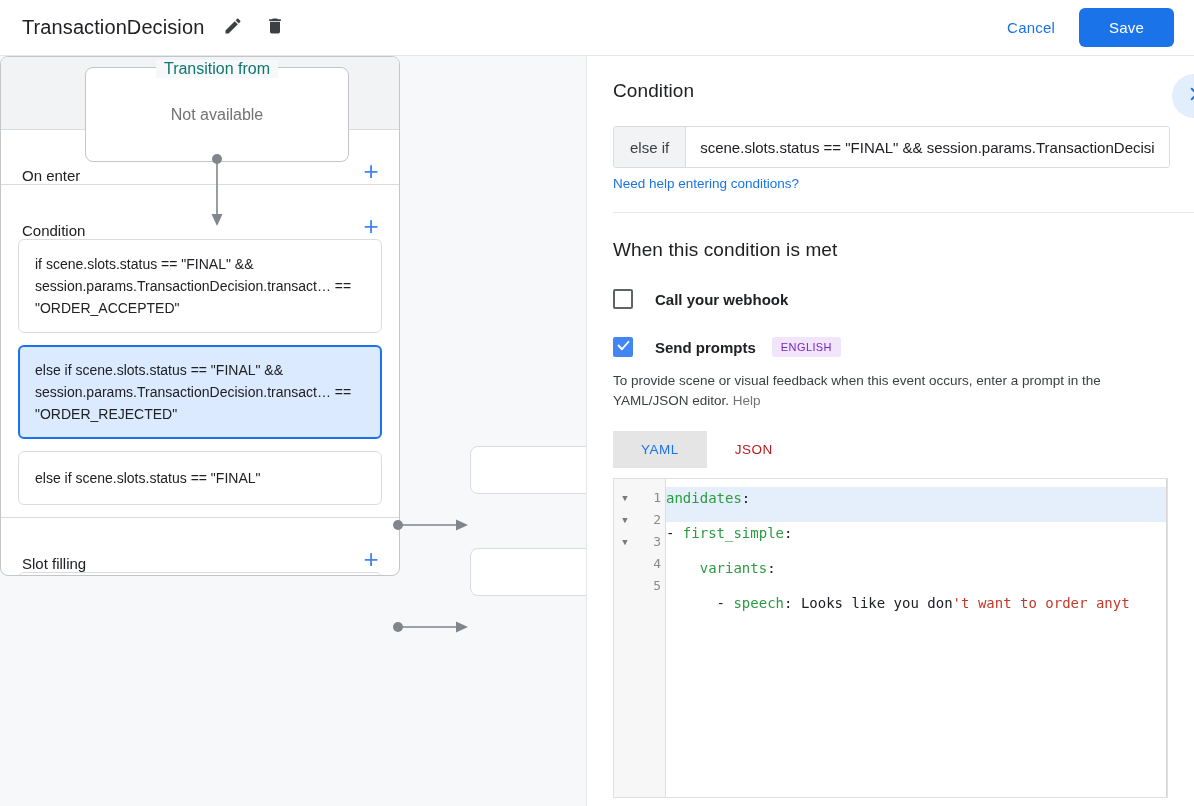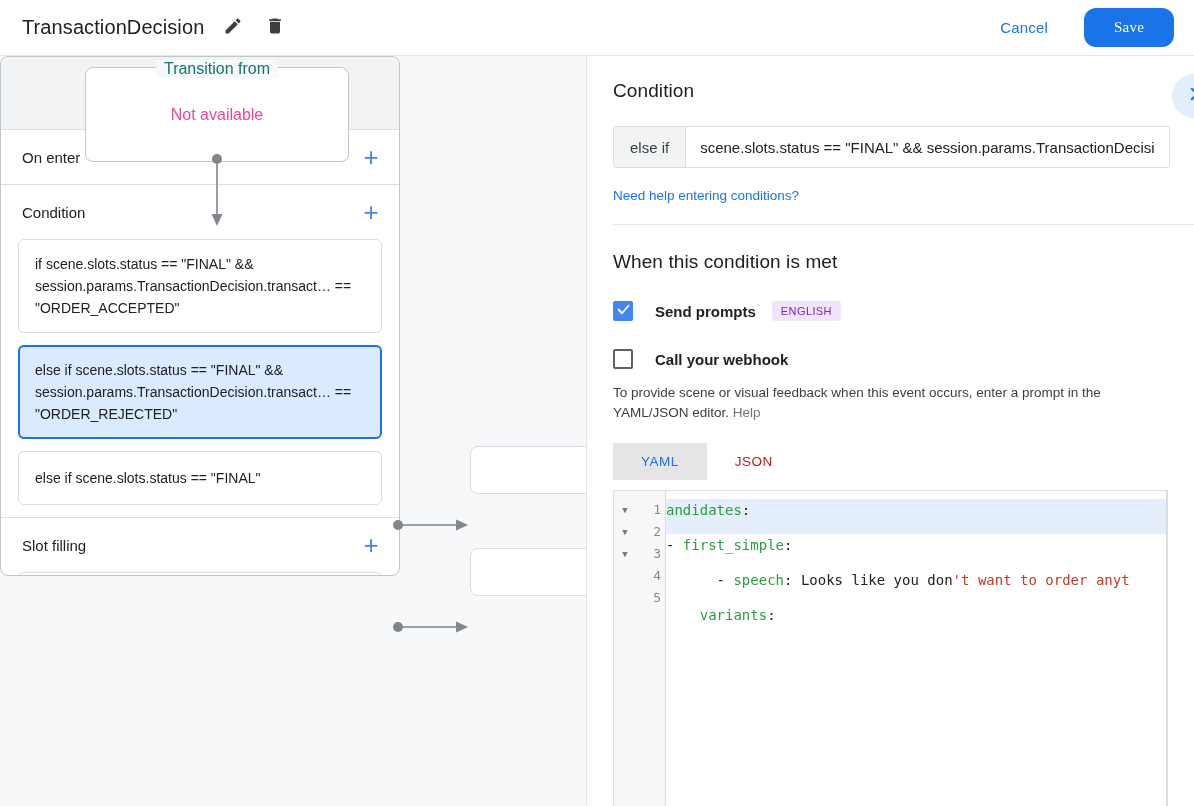--- a/index.html
+++ b/index.html
@@ -35,22 +35,22 @@
   }
   .cancel-btn {
     background: none; border: none; cursor: pointer;
     color: #1a73e8; font-size: 15px; font-weight: 500;
     font-family: "Liberation Sans", sans-serif;
     padding: 10px 24px; letter-spacing: .2px;
   }
   .save-btn {
     background: #1a73e8; border: none; cursor: pointer;
     color: #ffffff; font-size: 15px; font-weight: 500;
-    font-family: Liberation Serif, serif;
-    padding: 11px 30px; border-radius: 12px; letter-spacing: .2px; margin-left: 12px;
+    font-family: Liberation Sans, sans-serif;
+    padding: 11px 30px; border-radius: 6px; letter-spacing: .2px;
   }
 
   
   .left-panel {
     position: absolute; top: 56px; left: 0;
     width: 586px; height: 750px;
     background: #f7f8fa;
     overflow: hidden;
   }
   .fieldset-box {
@@ -70,21 +70,21 @@
   }
 
   
   #transition-from-card {
     left: 85px; top: 11px; width: 264px; height: 95px;
   }
   #transition-from-legend { left: 50%; transform: translateX(-50%); }
   #transition-from-value {
     position: absolute; top: 0; left: 0; right: 0; bottom: 0;
     display: flex; align-items: center; justify-content: center;
-    font-size: 16px; color: #ec4899;
+    font-size: 16px; color: #737373;
   }
 
   
   .connector { position: absolute; }
   #vertical-connector { left: 202px; top: 98px; }
 
   
   #transition-to-card {
     left: 17px; top: 181px; width: 400px; height: 520px;
     background: #ffffff;
@@ -99,21 +99,21 @@
     border-bottom: 1px solid #dadce0;
   }
   .scene-title { font-size: 16px; color: #202124; }
   .scene-sub { font-size: 12px; color: #5f6368; margin-top: 6px; }
 
   .section {
     border-bottom: 1px solid #dadce0;
     padding: 0 0 0 0;
   }
   .section-head {
-    display: flex; align-items: center;
+    display: flex; align-items: flex-end;
     height: 54px;
     padding: 0 15px 0 21px;
   }
   .section-title { font-size: 15px; color: #202124; }
   .plus-btn {
     margin-left: auto;
     color: #4285f4; font-size: 26px; line-height: 1;
     cursor: pointer; font-weight: 300;
     width: 26px; text-align: center;
   }
@@ -175,21 +175,21 @@
     white-space: nowrap;
   }
   .cond-input {
     flex: 1; border: none; outline: none;
     padding: 0 14px;
     font-size: 15px; color: #202124;
     font-family: "Liberation Sans", sans-serif;
     background: #ffffff;
   }
   .help-link {
-    display: inline-block; margin-top: 20px;
+    display: inline-block; margin-top: 8px;
     color: #1a73e8; font-size: 13.5px; cursor: pointer;
   }
   .divider { height: 1px; background: #e4e6e9; margin-top: 20px; }
 
   .rp-section-bottom { padding: 26px 26px 0 26px; }
   .rp-heading2 { font-size: 19px; color: #202124; letter-spacing: .1px; }
 
   .check-row { display: flex; align-items: center; margin-top: 28px; }
   .checkbox {
     width: 20px; height: 20px;
@@ -372,36 +372,36 @@
       <div class="cond-prefix">else if</div>
       <input class="cond-input" type="text" value="scene.slots.status == &quot;FINAL&quot; &amp;&amp; session.params.TransactionDecision." style="">
     </div>
 
     <span class="help-link">Need help entering conditions?</span>
     <div class="divider"></div>
   </div>
 
   <div class="rp-section-bottom">
     <div class="rp-heading2">When this condition is met</div>
+
+    <div class="check-row">
+      <div class="checkbox"></div>
+      <span class="check-label">Call your webhook</span>
+    </div>
 
     <div class="check-row">
       <div class="checkbox checked">
         <span>
           <svg width="15" height="15" viewBox="0 0 24 24" fill="none" stroke="#ffffff" stroke-width="3" stroke-linecap="round" stroke-linejoin="round">
             <polyline points="4 12 9.5 18 20 6"></polyline>
           </svg>
         </span>
       </div>
       <span class="check-label">Send prompts</span>
       <span class="lang-badge">ENGLISH</span>
-    </div>
-
-    <div class="check-row">
-      <div class="checkbox"></div>
-      <span class="check-label">Call your webhook</span>
     </div>
 
     <div class="desc-text">
       <span>To provide scene or visual feedback when this event occurs, enter a prompt in the YAML/JSON editor.</span>
       <a>Help</a>
     </div>
 
     <div class="tabs">
       <div class="tab active">YAML</div>
       <div class="tab">JSON</div>
@@ -418,20 +418,20 @@
       <div class="line-gutter" id="line-gutter">
           <div class="line-no">1</div>
           <div class="line-no">2</div>
           <div class="line-no">3</div>
           <div class="line-no">4</div>
           <div class="line-no">5</div>
         </div>
       <div class="code-area" id="code-area">
         <div class="code-line hl"><span class="tok-key">andidates</span><span class="tok-punct">:</span></div>
           <div class="code-line"><span class="tok-punct">- </span><span class="tok-key">first_simple</span><span class="tok-punct">:</span></div>
+          <div class="code-line"><span class="tok-plain">    </span><span class="tok-key">variants</span><span class="tok-punct">:</span></div>
           <div class="code-line"><span class="tok-punct">      - </span><span class="tok-key">speech</span><span class="tok-punct">:</span><span class="tok-plain"> Looks like you don</span><span class="tok-str">'t want to order anyt</span></div>
-          <div class="code-line"><span class="tok-plain">    </span><span class="tok-key">variants</span><span class="tok-punct">:</span></div>
           <div class="code-line">&nbsp;</div>
           <div class="editor-scroll-edge"></div>
       </div>
     </div>
   </div>
 </div>
 
 </body></html>

